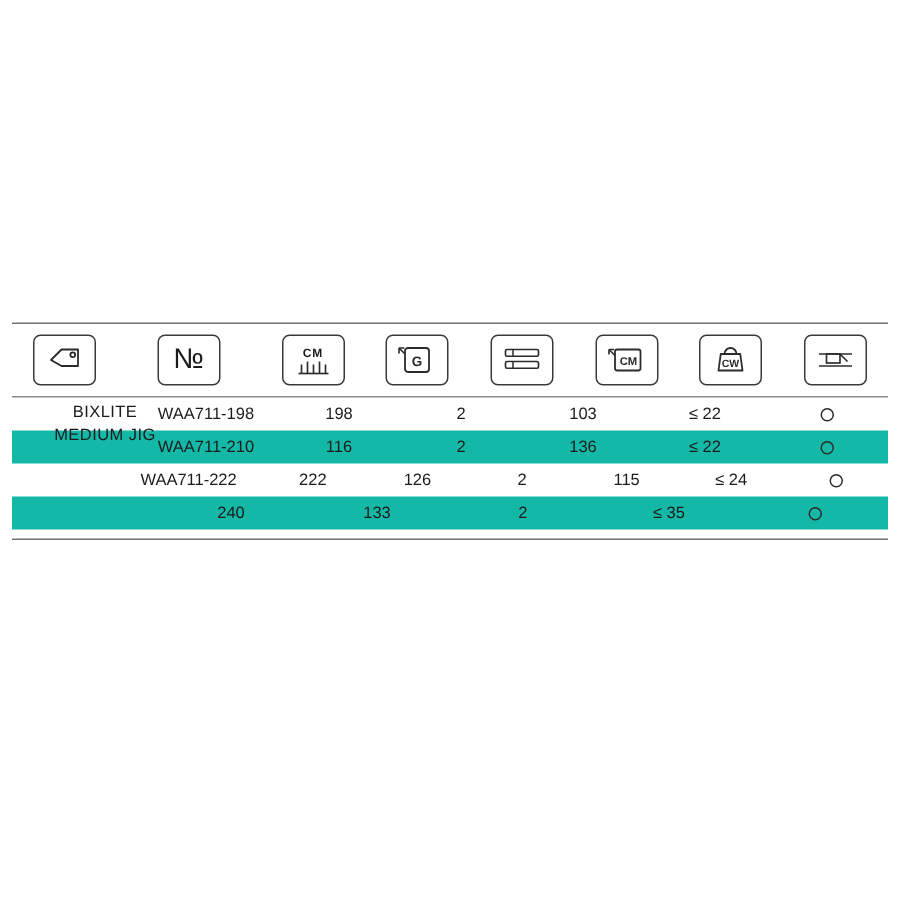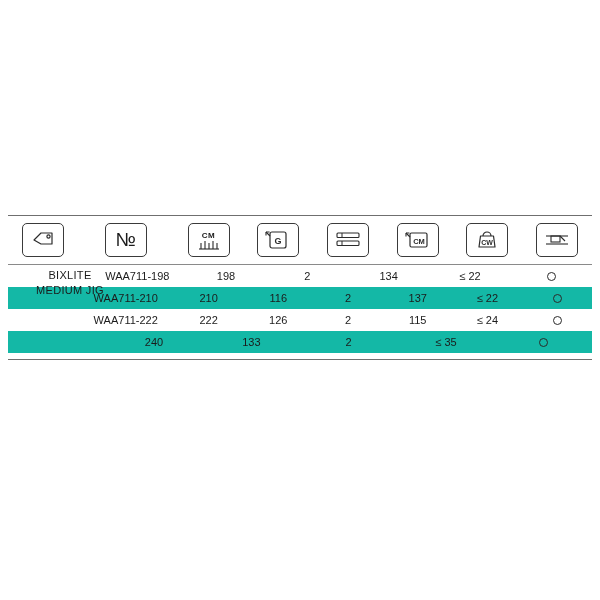--- a/index.html
+++ b/index.html
@@ -191,34 +191,33 @@
     </div>
   </div>
 
   <div class="rule thin"></div>
 
   <div class="body-row">
     <div class="col-name col"></div>
     <div class="col col-code">WAA711-198</div>
     <div class="col">198</div>
     <div class="col">2</div>
-    <div class="col">134</div>
+    <div class="col">103</div>
     <div class="col">≤ 22</div>
     <div class="col">
         <span class="circle"></span>
       </div>
   </div>
 
   <div class="body-row shaded">
     <div class="col-name col"></div>
     <div class="col col-code">WAA711-210</div>
-    <div class="col">210</div>
     <div class="col">116</div>
     <div class="col">2</div>
-    <div class="col">137</div>
+    <div class="col">136</div>
     <div class="col">≤ 22</div>
     <div class="col">
         <span class="circle"></span>
       </div>
   </div>
 
   <div class="body-row">
     <div class="col-name col"></div>
     <div class="col col-code">WAA711-222</div>
     <div class="col">222</div>

